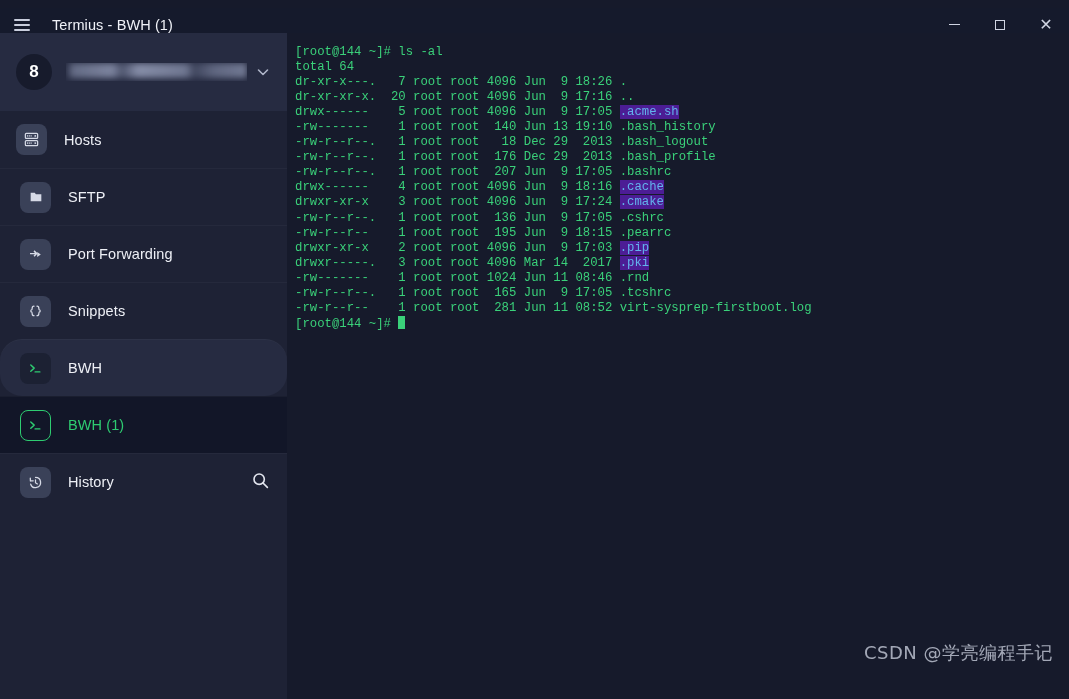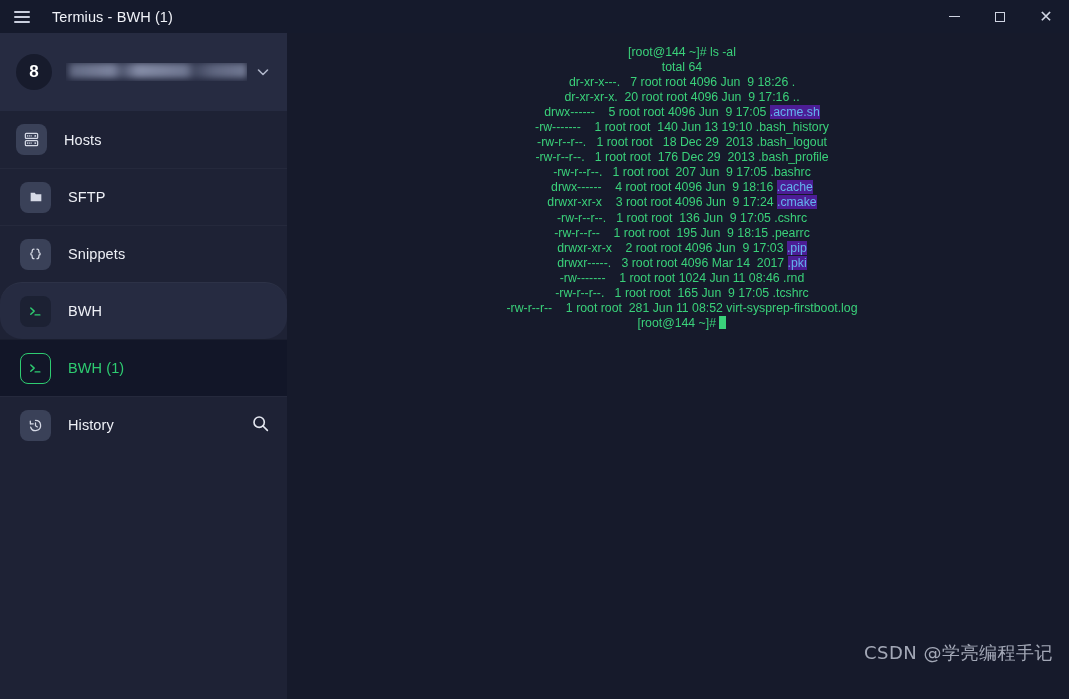--- a/index.html
+++ b/index.html
@@ -6,21 +6,21 @@
   html,body { width:1069px; height:699px; overflow:hidden; }
   body {
     background:#161a2b;
     font-family:"Liberation Sans", sans-serif;
     color:#e8eaf2;
     position:relative;
   }
 
   
   .titlebar{
-    position:absolute; top:0; left:0; width:1069px; height:33px;
+    position:absolute; top:8px; left:0; width:1069px; height:33px;
     background:#151a2c;
     display:flex; align-items:center;
   }
   .hamburger{
     width:44px; height:33px;
     display:flex; flex-direction:column; align-items:center; justify-content:center;
     gap:3px; cursor:pointer;
   }
   .hamburger i{ display:block; width:16px; height:2px; background:#c9cedd; border-radius:1px; }
   .win-title{
@@ -97,25 +97,24 @@
 
   
   .terminal{
     position:absolute; top:33px; left:287px;
     width:782px; height:666px;
     background:#161a2b;
     padding:12px 0 0 8px;
     overflow:hidden;
   }
   .term-inner{
-    font-family:Liberation Sans, sans-serif;
+    font-family:Liberation Mono, monospace;
     font-size:12.3px; line-height:15.05px;
     white-space:pre;
     color:#3ad17a;
-    text-align:center;
   }
   .tline{ color:#3ad17a; }
   .fname-dir{ color:#3f8fe0; background:#161a2b; }
   .fname-dir.hl{ color:#63b3ed; background:#4c1d95; }
   .cursorblk{
     display:inline-block; width:7px; height:13px;
     background:#3ad17a; vertical-align:-2px;
   }
 
   
@@ -183,20 +182,29 @@
 
     <div class="nav-item">
       <span class="ico">
         <svg width="16" height="16" viewBox="0 0 18 18">
           <path d="M3 4.2h4.6l1.3 1.6H15v8H3z" fill="#d6dae6"></path>
         </svg>
       </span>
       <span class="nav-label">SFTP</span>
     </div>
 
+    <div class="nav-item">
+      <span class="ico">
+        <svg width="17" height="17" viewBox="0 0 18 18">
+          <path d="M3.2 7.3h5.2l-1.5-1.6 1.1-1.1 3.3 3.4-3.3 3.4-1.1-1.1 1.5-1.6H3.2z" fill="#d6dae6"></path>
+          <path d="M10.8 6.4 14.6 9l-3.8 2.6z" fill="#d6dae6"></path>
+        </svg>
+      </span>
+      <span class="nav-label">Port Forwarding</span>
+    </div>
 
     <div class="nav-item">
       <span class="ico">
         <svg width="17" height="17" viewBox="0 0 18 18">
           <path d="M7.4 3.4c-1.6 0-1.9 1-1.9 2.1s0 2.2-1.3 2.2v1.4c1.3 0 1.3 1.1 1.3 2.2s.3 2.1 1.9 2.1" fill="none" stroke="#d6dae6" stroke-width="1.35" stroke-linecap="round"></path>
           <path d="M10.6 3.4c1.6 0 1.9 1 1.9 2.1s0 2.2 1.3 2.2v1.4c-1.3 0-1.3 1.1-1.3 2.2s-.3 2.1-1.9 2.1" fill="none" stroke="#d6dae6" stroke-width="1.35" stroke-linecap="round"></path>
         </svg>
       </span>
       <span class="nav-label">Snippets</span>
     </div>

